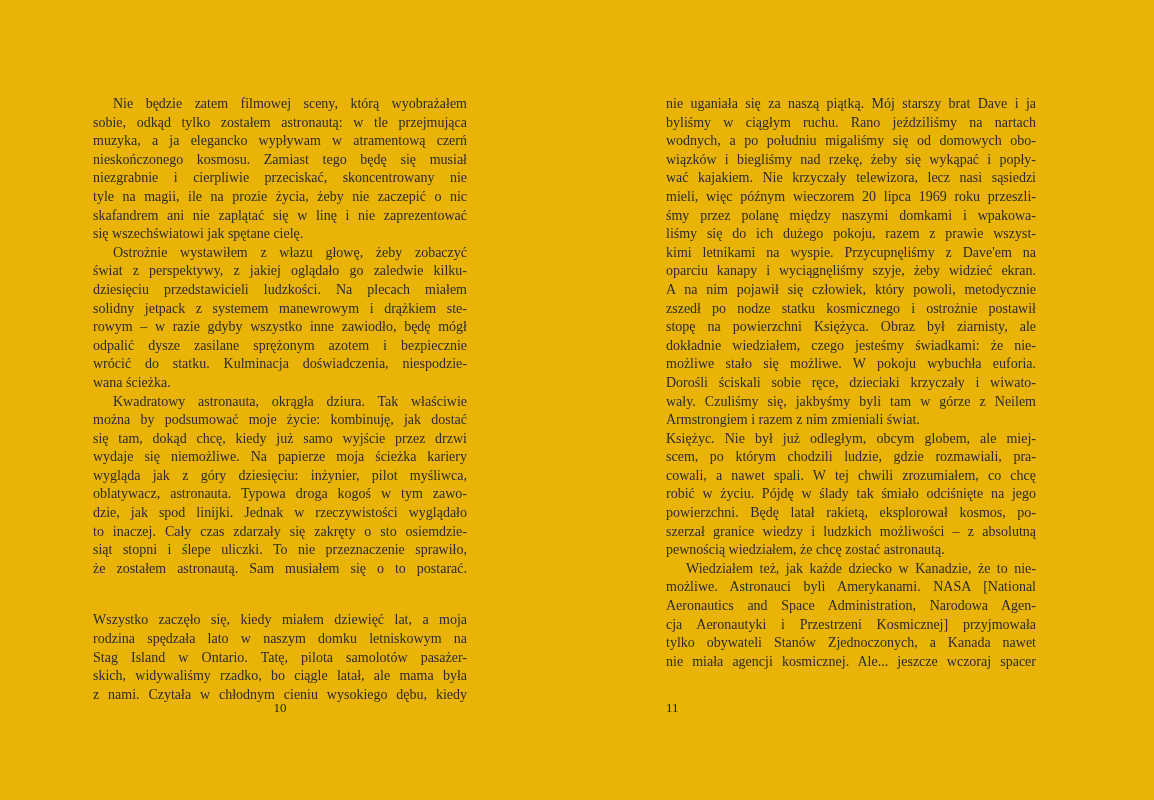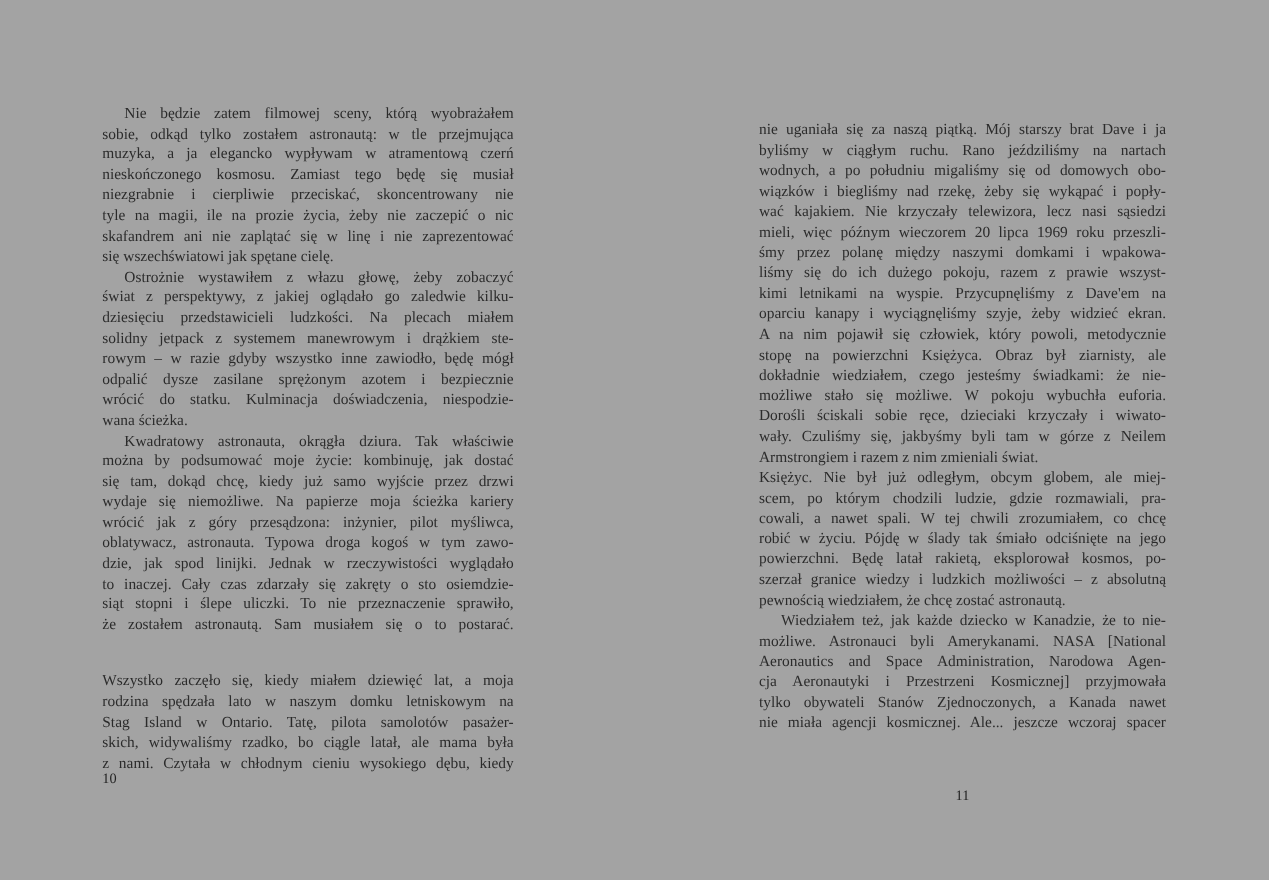--- a/index.html
+++ b/index.html
@@ -4,32 +4,32 @@
 <style>
   html, body {
     margin: 0;
     padding: 0;
     background: #ffffff;
   }
   .spread {
     position: relative;
     width: 1154px;
     height: 800px;
-    background: #a3a3a3;
+    background: #eab308;
     font-family: "Liberation Serif", serif;
     color: #2b2b2b;
     overflow: hidden;
   }
   .page {
     position: absolute;
     top: 95px;
     height: 660px;
   }
   .page-left  { left: 93px;  width: 374px; }
-  .page-right { left: 690px; width: 370px; margin-top: 15px; }
+  .page-right { left: 666px; width: 370px; }
   .page-text {
     width: 100%;
   }
   .para { margin: 0; padding: 0; }
   .para.space-before { margin-top: 33px; }
   .line {
     height: 18.6px;
     line-height: 18.6px;
     font-size: 14px;
     text-align: justify;
@@ -40,22 +40,22 @@
   .line.last { text-align-last: left; }
   .line.indent { text-indent: 20px; }
   .pagenum {
     position: absolute;
     top: 606px;
     font-size: 13px;
     line-height: 14px;
     color: #222222;
     width: 100%;
   }
-  .pagenum-left  { text-align: left; }
-  .pagenum-right { text-align: center; }
+  .pagenum-left  { text-align: center; }
+  .pagenum-right { text-align: left; }
 </style>
 </head>
 <body>
 
 <div class="spread">
 
   <div class="page page-left">
     <div class="page-text" id="left-text">
         <div class="para">
           <div class="line indent">Nie będzie zatem filmowej sceny, którą wyobrażałem</div>
@@ -75,21 +75,21 @@
           <div class="line">rowym – w razie gdyby wszystko inne zawiodło, będę mógł</div>
           <div class="line">odpalić dysze zasilane sprężonym azotem i bezpiecznie</div>
           <div class="line">wrócić do statku. Kulminacja doświadczenia, niespodzie-</div>
           <div class="line last">wana ścieżka.</div>
         </div>
         <div class="para">
           <div class="line indent">Kwadratowy astronauta, okrągła dziura. Tak właściwie</div>
           <div class="line">można by podsumować moje życie: kombinuję, jak dostać</div>
           <div class="line">się tam, dokąd chcę, kiedy już samo wyjście przez drzwi</div>
           <div class="line">wydaje się niemożliwe. Na papierze moja ścieżka kariery</div>
-          <div class="line">wrócić jak z góry przesądzona: inżynier, pilot myśliwca,</div>
+          <div class="line">wygląda jak z góry dziesięciu: inżynier, pilot myśliwca,</div>
           <div class="line">oblatywacz, astronauta. Typowa droga kogoś w tym zawo-</div>
           <div class="line">dzie, jak spod linijki. Jednak w rzeczywistości wyglądało</div>
           <div class="line">to inaczej. Cały czas zdarzały się zakręty o sto osiemdzie-</div>
           <div class="line">siąt stopni i ślepe uliczki. To nie przeznaczenie sprawiło,</div>
           <div class="line">że zostałem astronautą. Sam musiałem się o to postarać.</div>
         </div>
         <div class="para space-before">
           <div class="line">Wszystko zaczęło się, kiedy miałem dziewięć lat, a moja</div>
           <div class="line">rodzina spędzała lato w naszym domku letniskowym na</div>
           <div class="line">Stag Island w Ontario. Tatę, pilota samolotów pasażer-</div>
@@ -107,20 +107,21 @@
           <div class="line">byliśmy w ciągłym ruchu. Rano jeździliśmy na nartach</div>
           <div class="line">wodnych, a po południu migaliśmy się od domowych obo-</div>
           <div class="line">wiązków i biegliśmy nad rzekę, żeby się wykąpać i popły-</div>
           <div class="line">wać kajakiem. Nie krzyczały telewizora, lecz nasi sąsiedzi</div>
           <div class="line">mieli, więc późnym wieczorem 20 lipca 1969 roku przeszli-</div>
           <div class="line">śmy przez polanę między naszymi domkami i wpakowa-</div>
           <div class="line">liśmy się do ich dużego pokoju, razem z prawie wszyst-</div>
           <div class="line">kimi letnikami na wyspie. Przycupnęliśmy z Dave'em na</div>
           <div class="line">oparciu kanapy i wyciągnęliśmy szyje, żeby widzieć ekran.</div>
           <div class="line">A na nim pojawił się człowiek, który powoli, metodycznie</div>
+          <div class="line">zszedł po nodze statku kosmicznego i ostrożnie postawił</div>
           <div class="line">stopę na powierzchni Księżyca. Obraz był ziarnisty, ale</div>
           <div class="line">dokładnie wiedziałem, czego jesteśmy świadkami: że nie-</div>
           <div class="line">możliwe stało się możliwe. W pokoju wybuchła euforia.</div>
           <div class="line">Dorośli ściskali sobie ręce, dzieciaki krzyczały i wiwato-</div>
           <div class="line">wały. Czuliśmy się, jakbyśmy byli tam w górze z Neilem</div>
           <div class="line last">Armstrongiem i razem z nim zmieniali świat.</div>
         </div>
         <div class="para">
           <div class="line">Księżyc. Nie był już odległym, obcym globem, ale miej-</div>
           <div class="line">scem, po którym chodzili ludzie, gdzie rozmawiali, pra-</div>

